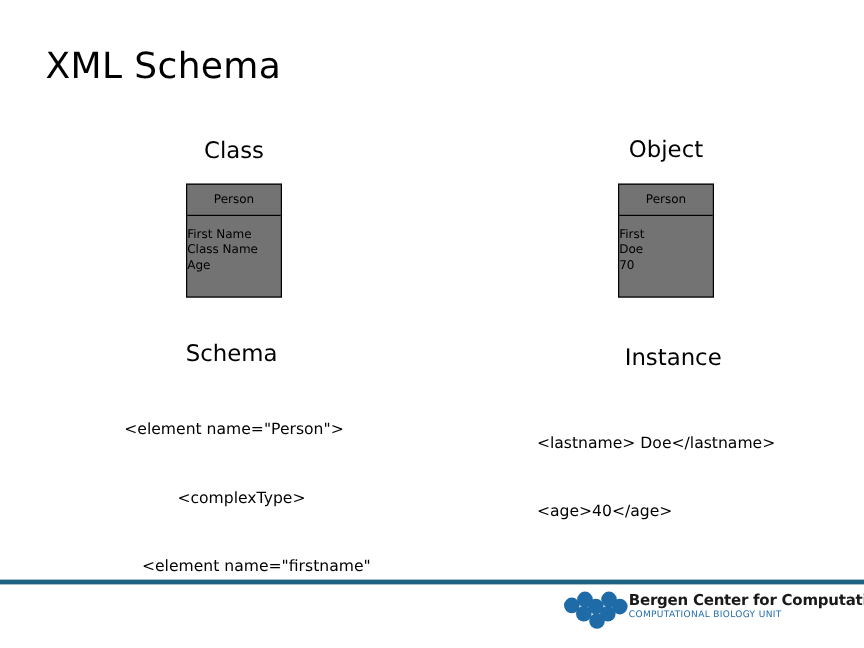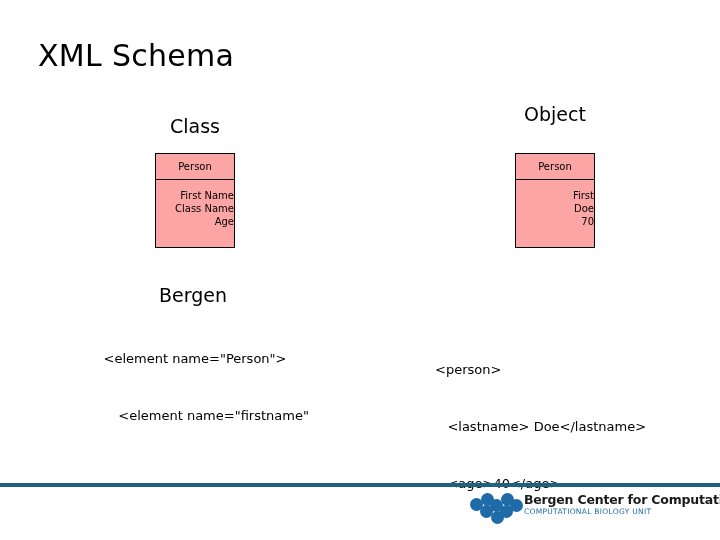--- a/index.html
+++ b/index.html
@@ -42,48 +42,48 @@
   .col-heading {
     position: absolute;
     font-size: 19px;
     line-height: 22px;
     font-weight: 400;
     color: #000000;
     white-space: nowrap;
     text-align: center;
   }
   .heading-class    { left: 155px; top: 115px; width: 80px; }
-  .heading-object   { left: 515px; top: 103px; width: 80px; }
+  .heading-object   { left: 515px; top: 114px; width: 80px; }
   .heading-schema   { left: 152px; top: 284px; width: 82px; }
   .heading-instance { left: 518px; top: 287px; width: 86px; }
 
   
   .uml-box {
     position: absolute;
     width: 80px;
     border: 1px solid #000000;
-    background: #fca5a5;
+    background: #737373;
     box-sizing: border-box;
   }
   .box-class  { left: 155px; top: 153px; height: 95px; }
   .box-object { left: 515px; top: 153px; height: 95px; }
 
   .uml-box-header {
     height: 25px;
     border-bottom: 1px solid #000000;
     display: flex;
     align-items: center;
     justify-content: center;
     font-size: 10px;
     line-height: 12px;
     color: #000000;
   }
   .uml-box-body {
     padding-top: 9px;
-    text-align: right;
+    text-align: left;
     font-size: 10px;
     line-height: 13px;
     color: #000000;
   }
   .uml-box-body .row { display: block; white-space: nowrap; }
 
   
   .code-block {
     position: absolute;
     font-size: 13px;
@@ -182,37 +182,38 @@
 
   <div class="uml-box box-object">
     <div class="uml-box-header">Person</div>
     <div class="uml-box-body">
       <span class="row">First</span>
       <span class="row">Doe</span>
       <span class="row">70</span>
     </div>
   </div>
 
-  <div class="col-heading heading-schema">Bergen</div>
+  <div class="col-heading heading-schema">Schema</div>
 
   <div class="code-block code-schema">
     <span class="code-line">&lt;element name="Person"&gt;</span>
+    <span class="code-line">   &lt;complexType&gt;</span>
     <span class="code-line">         &lt;element name="firstname"</span>
     
     
     
     
     
     
     
   </div>
 
+  <div class="col-heading heading-instance">Instance</div>
 
   <div class="code-block code-instance">
-    <span class="code-line">&lt;person&gt;</span>
     <span class="code-line">   &lt;lastname&gt; Doe&lt;/lastname&gt;</span>
     <span class="code-line">   &lt;age&gt;40&lt;/age&gt;</span>
     
   </div>
 
   <div class="footer-rule"></div>
 
   <div class="footer-logo">
     <div class="logo-dots">
       <span class="dot" style="left:0px;  top:4px;"></span>

